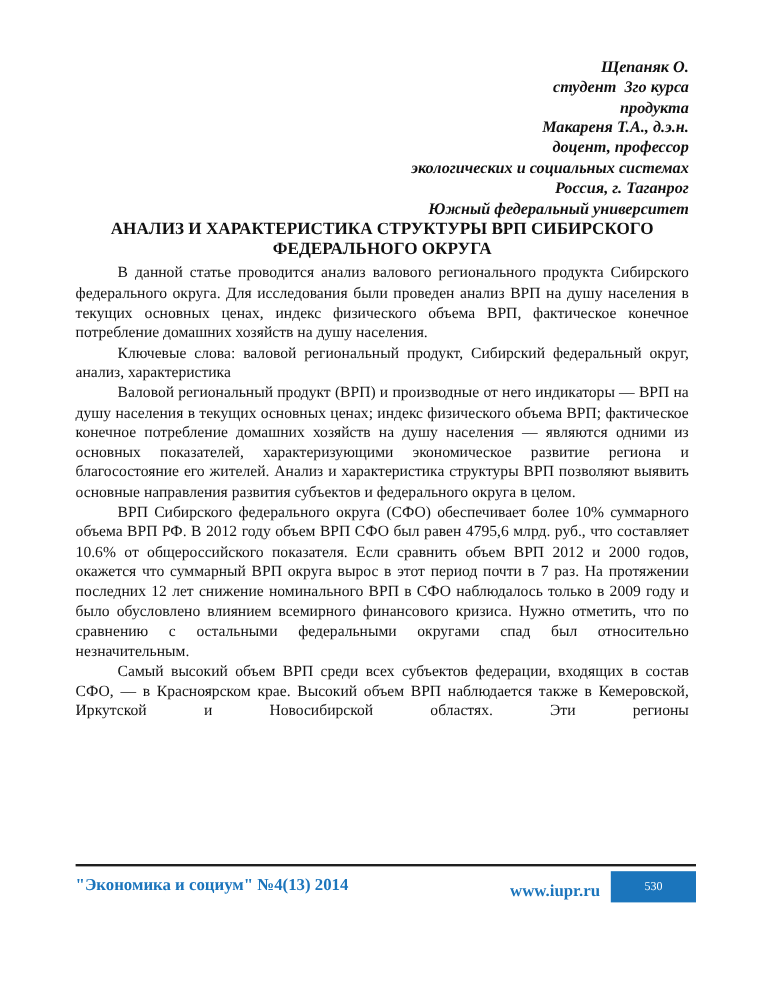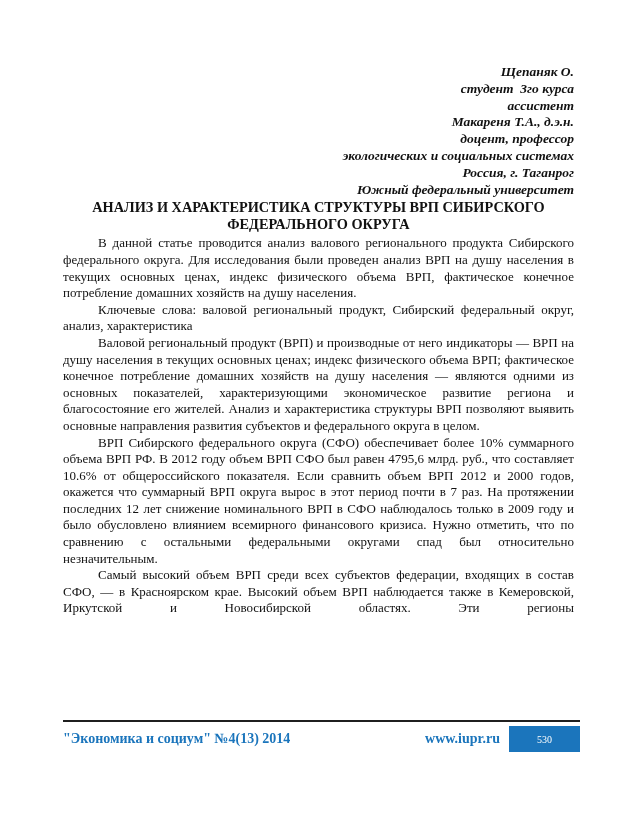--- a/index.html
+++ b/index.html
@@ -8,21 +8,21 @@
     width: 634px;
     height: 820px;
     position: relative;
     font-family: "Liberation Serif", "DejaVu Serif", serif;
     color: #111111;
     overflow: hidden;
   }
   .page {
     position: absolute;
     left: 63px;
-    top: 64px;
+    top: 48px;
     width: 511px;
     font-family: Liberation Serif, serif;
   }
   .author-block {
     text-align: right;
     font-weight: bold;
     font-style: italic;
     font-size: 13.5px;
     line-height: 16.8px;
   }
@@ -59,21 +59,21 @@
     display: flex;
     justify-content: space-between;
     align-items: center;
     height: 26px;
     color: var(--accent, #1b75bc);
     font-weight: bold;
     font-size: 14px;
   }
   .footer-right {
     display: flex;
-    align-items: center;
+    align-items: flex-end;
   }
   .footer-website {
     color: var(--accent, #1b75bc);
     text-decoration: none;
     font-weight: bold;
   }
   .page-number-badge {
     margin-left: 9px;
     width: 71px;
     height: 26px;
@@ -87,21 +87,21 @@
   }
 </style>
 </head>
 <body>
 
 <div class="page">
 
   <div class="author-block">
     <div class="author-line">Щепаняк О.</div>
     <div class="author-line">студент  3го курса</div>
-    <div class="author-line">ассистент</div>
+    <div class="author-line">продукта</div>
     <div class="author-line">Макареня Т.А., д.э.н.</div>
     <div class="author-line">доцент, профессор</div>
     <div class="author-line">экологических и социальных системах</div>
     <div class="author-line">Россия, г. Таганрог</div>
     <div class="author-line">Южный федеральный университет</div>
   </div>
 
   <div class="article-title">АНАЛИЗ И ХАРАКТЕРИСТИКА СТРУКТУРЫ ВРП СИБИРСКОГО ФЕДЕРАЛЬНОГО ОКРУГА</div>
 
   <div class="body-text">

